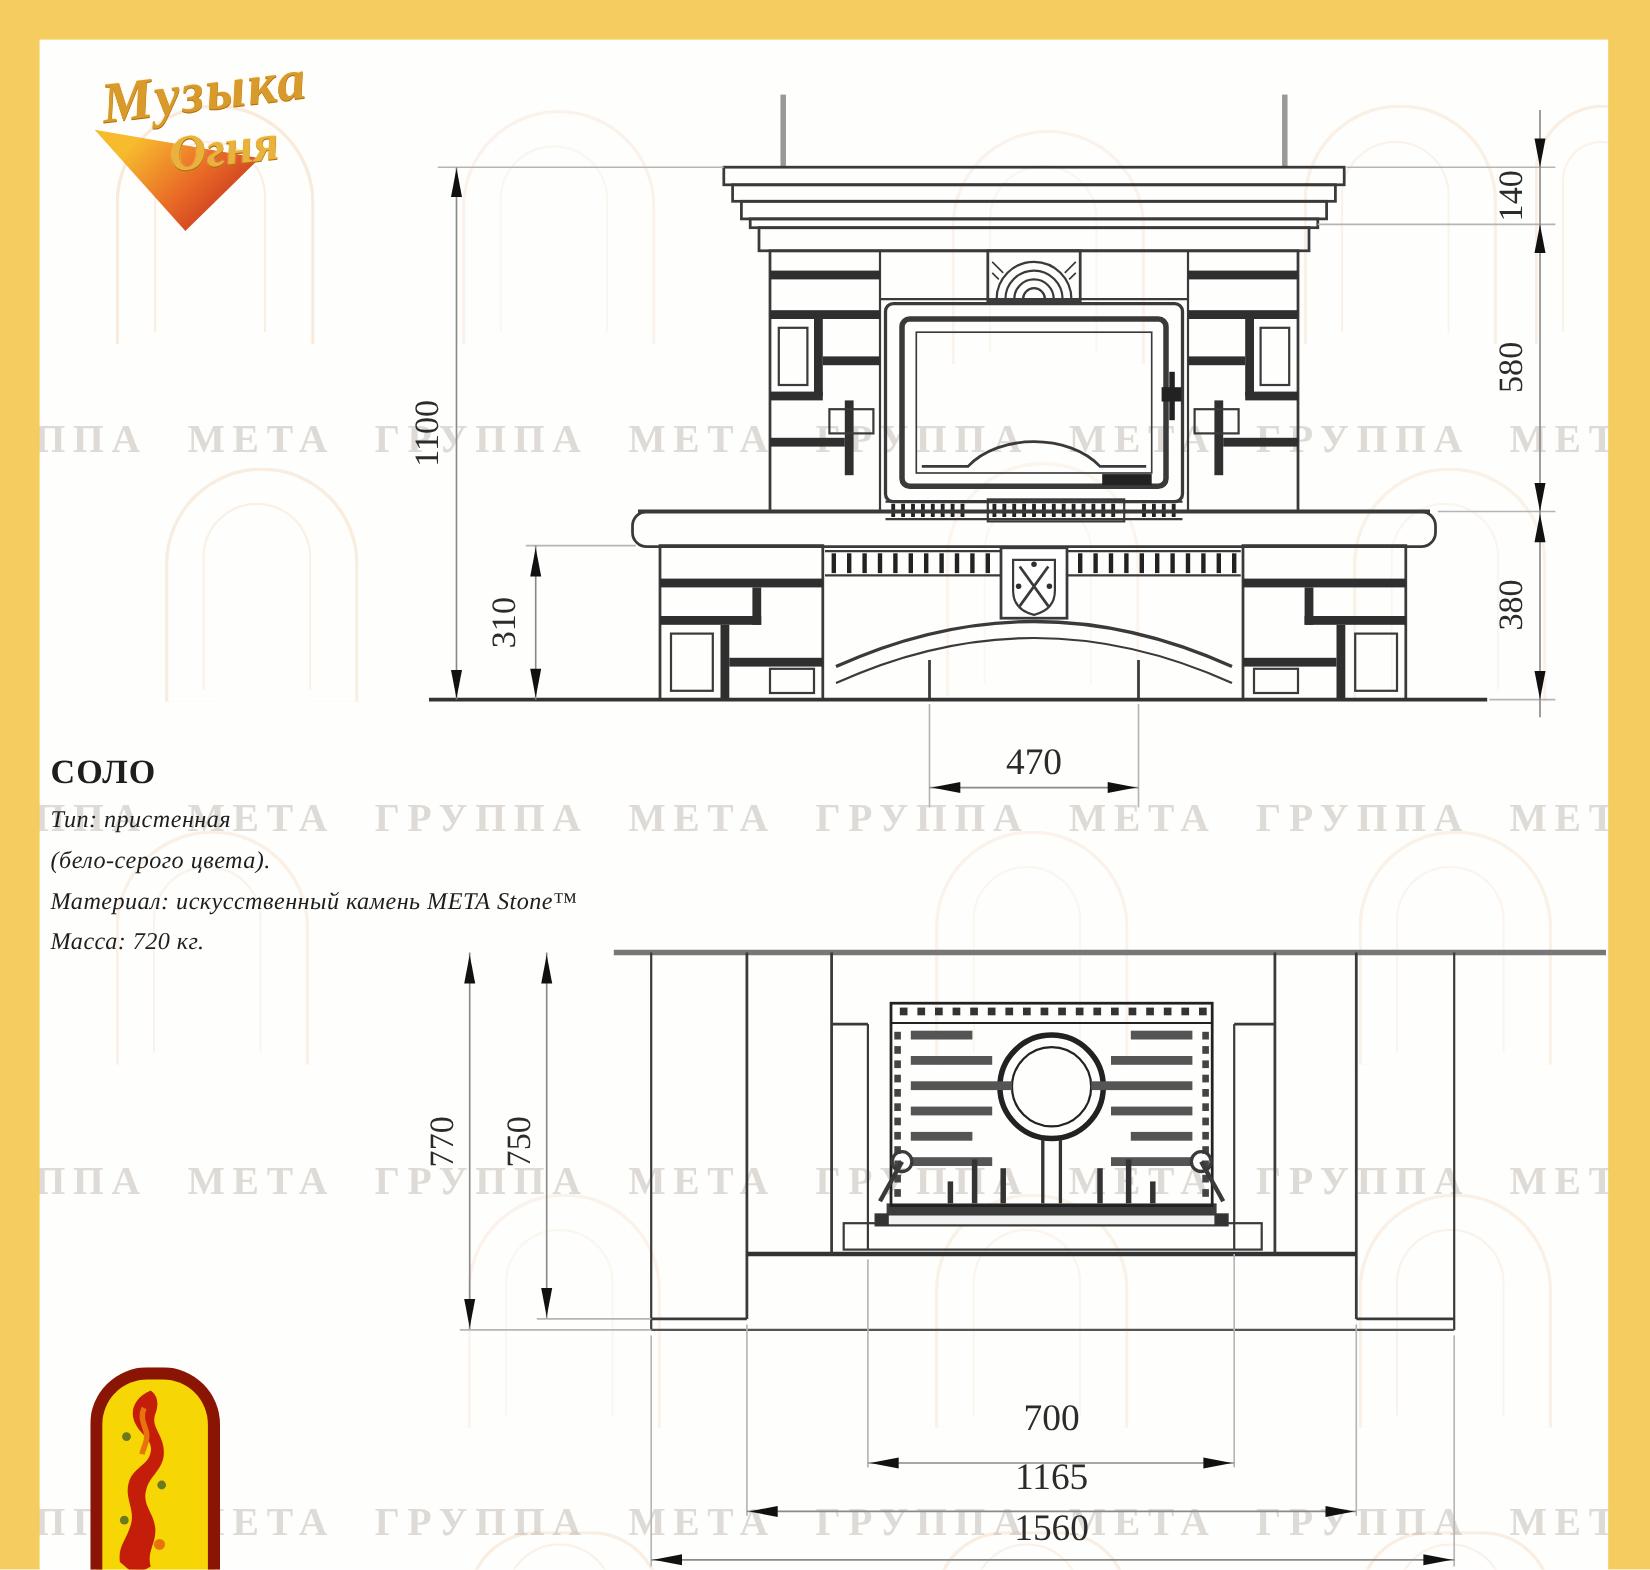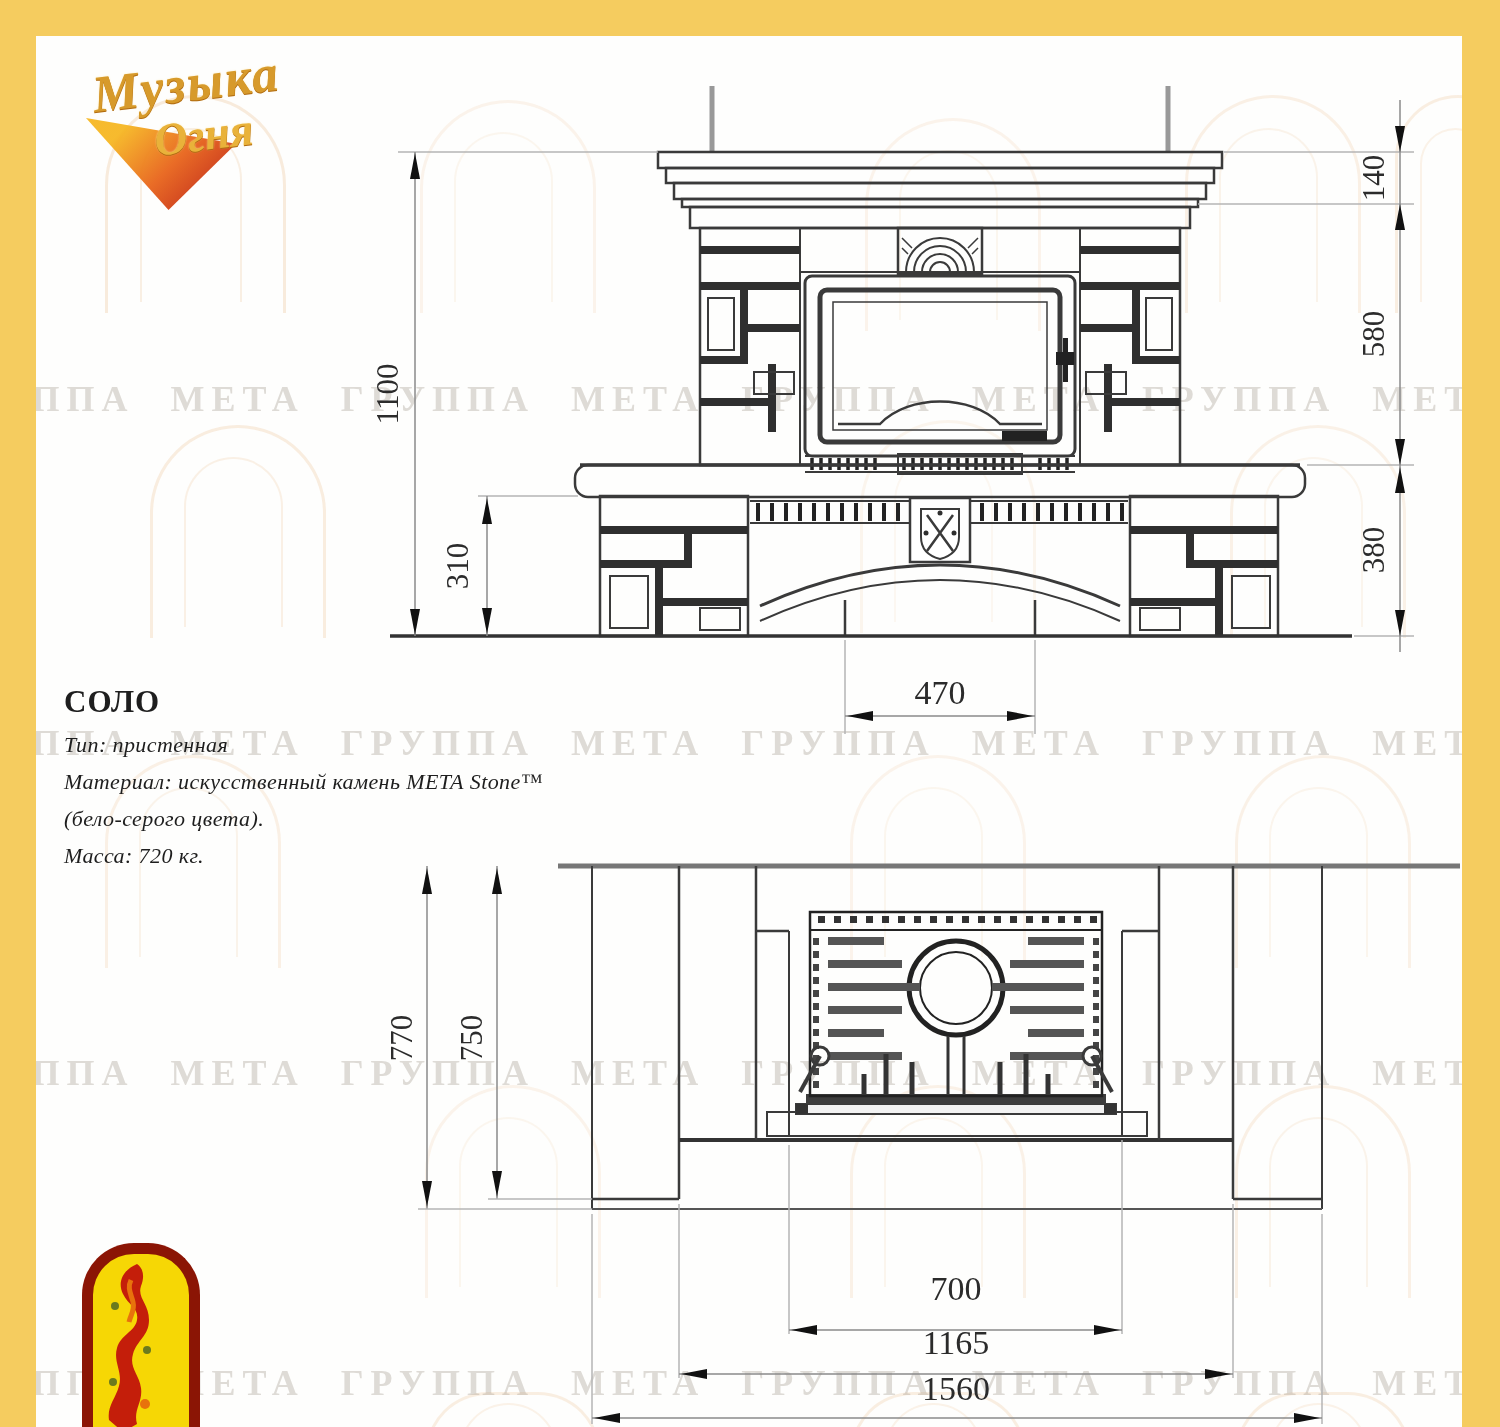--- a/index.html
+++ b/index.html
@@ -35,21 +35,21 @@
   #logo-w1{left:34px;top:18px;font-size:52px;letter-spacing:2px;}
   #logo-w2{left:96px;top:72px;font-size:46px;color:#E9B23A;}
 
   
   #logo-bottom{position:absolute;left:82px;top:1243px;width:96px;height:190px;z-index:3;
                background:#F6D705;border:11px solid #8B1505;border-bottom:none;
                border-radius:52px 52px 0 0;}
   #logo-bottom svg{position:absolute;left:0;top:0;}
 
   
-  #specs{position:absolute;left:64px;top:684px;z-index:3;color:#1e1e1e;}
+  #specs{position:absolute;left:46px;top:684px;z-index:3;color:#1e1e1e;}
   #spec-title{font-size:31px;font-weight:bold;letter-spacing:1px;margin:0 0 12px 0;}
   .spec-line{font-size:22px;margin:0 0 11px 0;letter-spacing:.4px;font-style:italic;}
 </style>
 </head>
 <body>
 
 <div id="screen">
 
   <div class="arch" style="left:105px;top:95px;width:175px;height:215px;opacity:.22"></div>
   <div class="arch" style="left:420px;top:100px;width:170px;height:210px;opacity:.12"></div>
@@ -431,22 +431,22 @@
 
   <div id="logo-top">
     <div id="logo-tri"></div>
     <div class="logo-word" id="logo-w1">Музыка</div>
     <div class="logo-word" id="logo-w2">Огня</div>
   </div>
 
   <div id="specs">
     <p id="spec-title">СОЛО</p>
     <p class="spec-line">Тип: пристенная</p>
+    <p class="spec-line">(бело-серого цвета).</p>
     <p class="spec-line">Материал: искусственный камень МЕТА Stone™</p>
-    <p class="spec-line">(бело-серого цвета).</p>
     <p class="spec-line">Масса: 720 кг.</p>
   </div>
 
   <div id="logo-bottom">
     <svg width="74" height="180" viewBox="0 0 74 180">
       <path d="M44,10 C30,16 24,28 30,40 C36,52 46,54 44,66 C42,78 28,80 24,94
                C20,108 30,118 26,132 C22,146 14,152 16,166 L30,178 L44,170
                C40,156 50,148 48,134 C46,120 36,114 40,100 C44,86 56,82 56,66
                C56,50 44,44 48,32 C52,22 50,14 44,10 Z" fill="#C41E0A"></path>
       <path d="M38,26 C34,34 38,40 40,48 C42,56 38,60 36,68" stroke="#E8720C" stroke-width="5" fill="none"></path>

